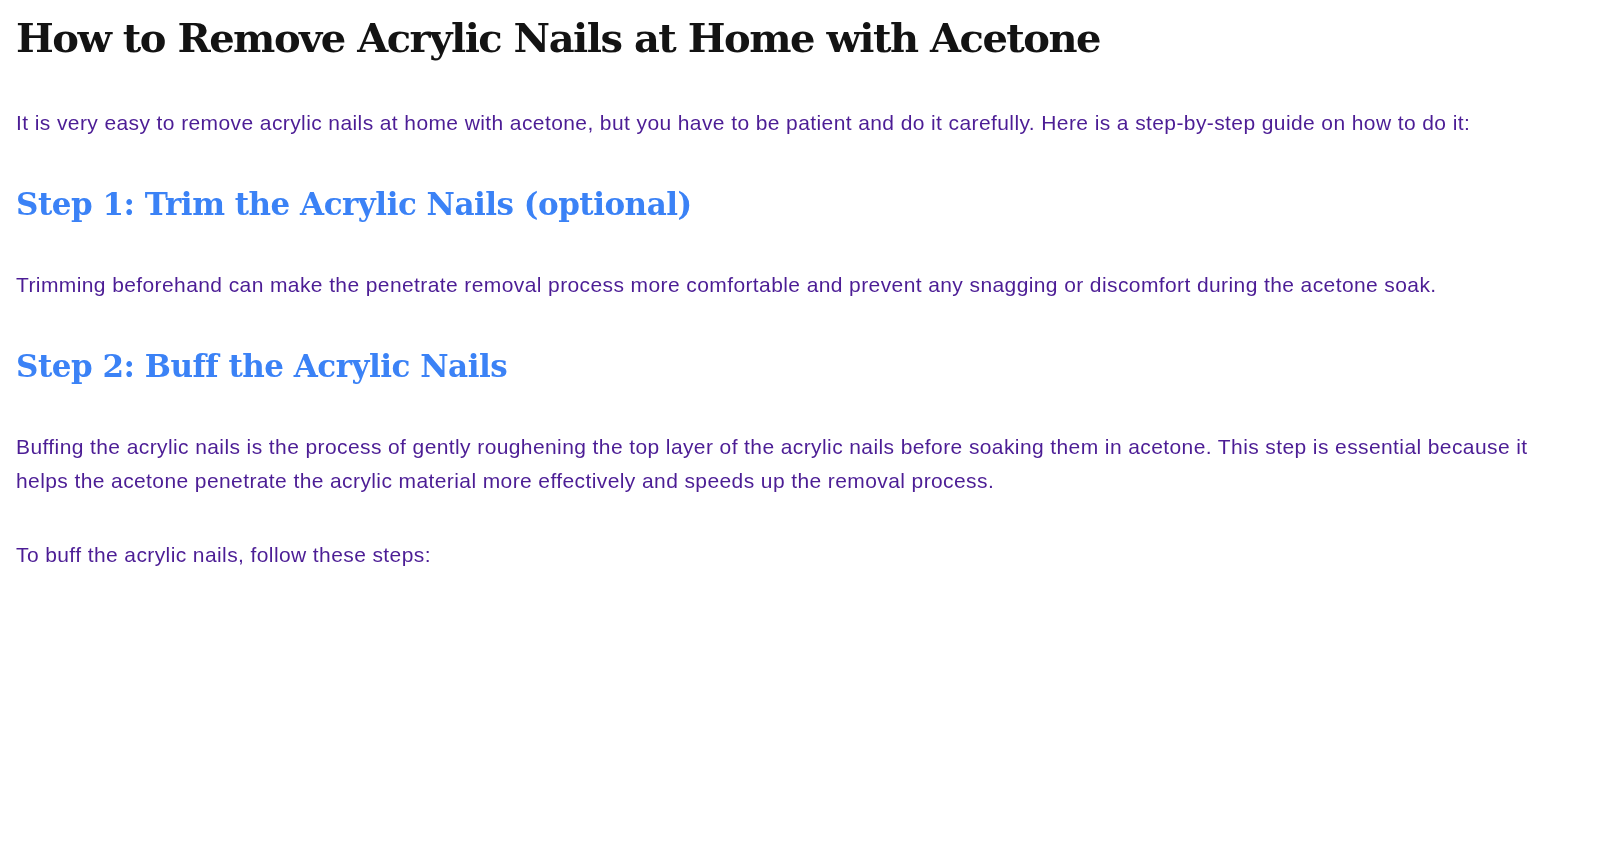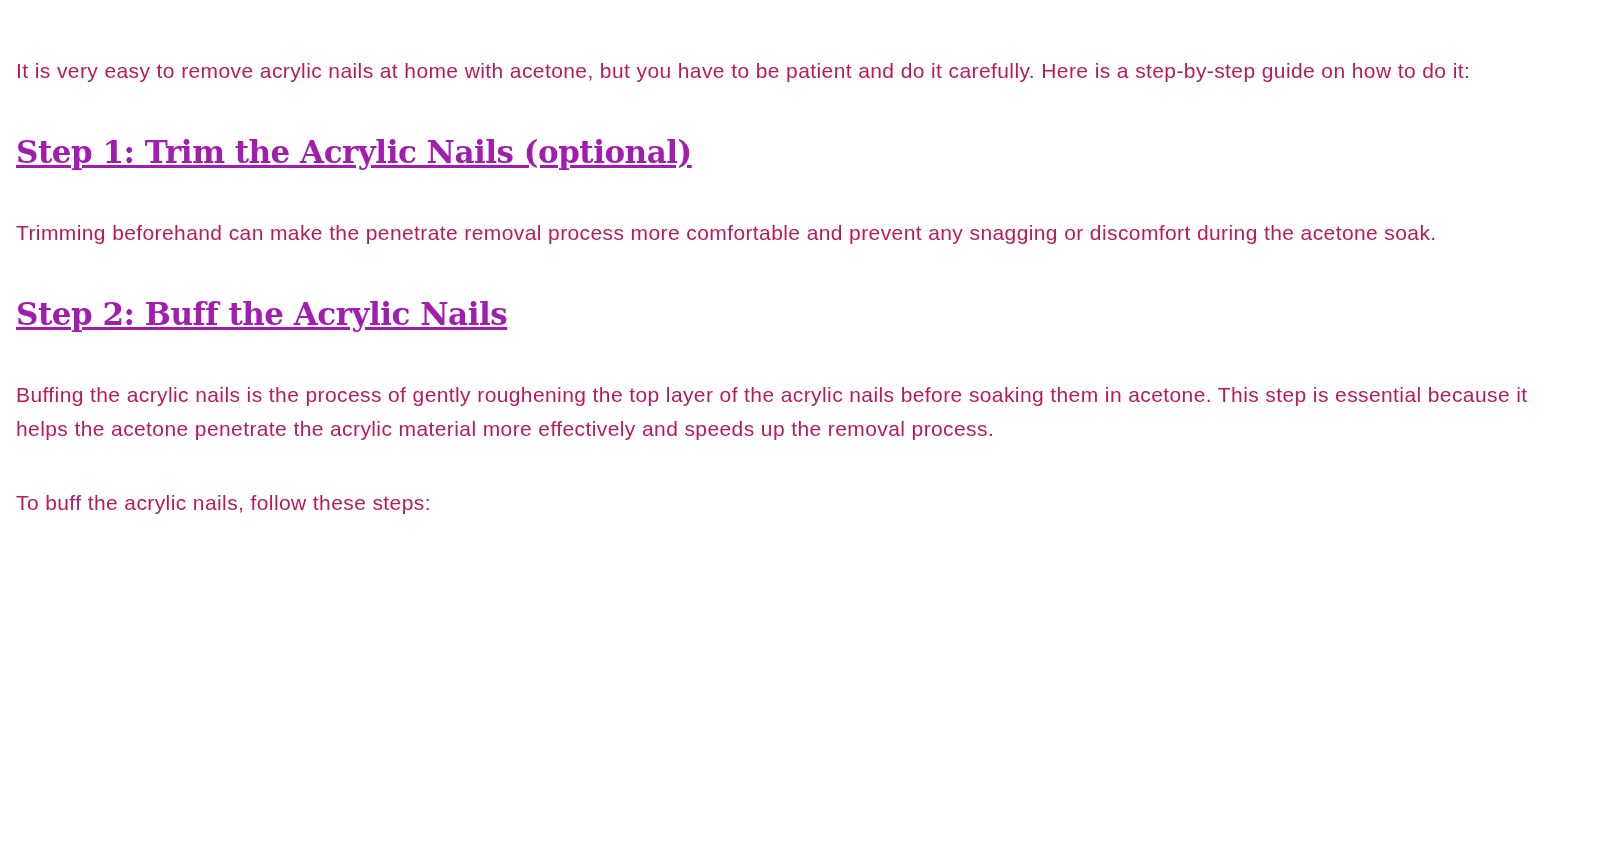--- a/index.html
+++ b/index.html
@@ -23,38 +23,38 @@
     letter-spacing: -1.5px;
     color: #131313;
     margin: 0 0 44px 0;
   }
   h2 {
     font-family: "DejaVu Serif", serif;
     font-weight: bold;
     font-size: 31px;
     line-height: 40px;
     letter-spacing: -0.5px;
-    color: #a21caf;
+    color: #3b82f6;
     margin: 44px 0;
-    text-decoration: underline;
   }
   p.body {
     font-family: "Liberation Sans", sans-serif;
     font-size: 21px;
     line-height: 34px;
     letter-spacing: 0.4px;
-    color: #be185d;
+    color: #4c1d95;
     margin: 40px 0;
   }
   section { margin: 0; padding: 0; }
 </style>
 </head>
 <body>
 
 <main data-name="article-content">
+  <h1 data-name="article-title">How to Remove Acrylic Nails at Home with Acetone</h1>
 
   <p class="body" data-name="intro-paragraph">It is very easy to remove acrylic nails at home with acetone, but you have to be patient and do it carefully. Here is a step-by-step guide on how to do it:</p>
 
   <section data-name="section-step-1">
     <h2 data-name="section-step-1-heading">Step 1: Trim the Acrylic Nails (optional)</h2>
 
 
 
     <p class="body" data-name="paragraph">Trimming beforehand can make the penetrate removal process more comfortable and prevent any snagging or discomfort during the acetone soak.</p>
   </section>

